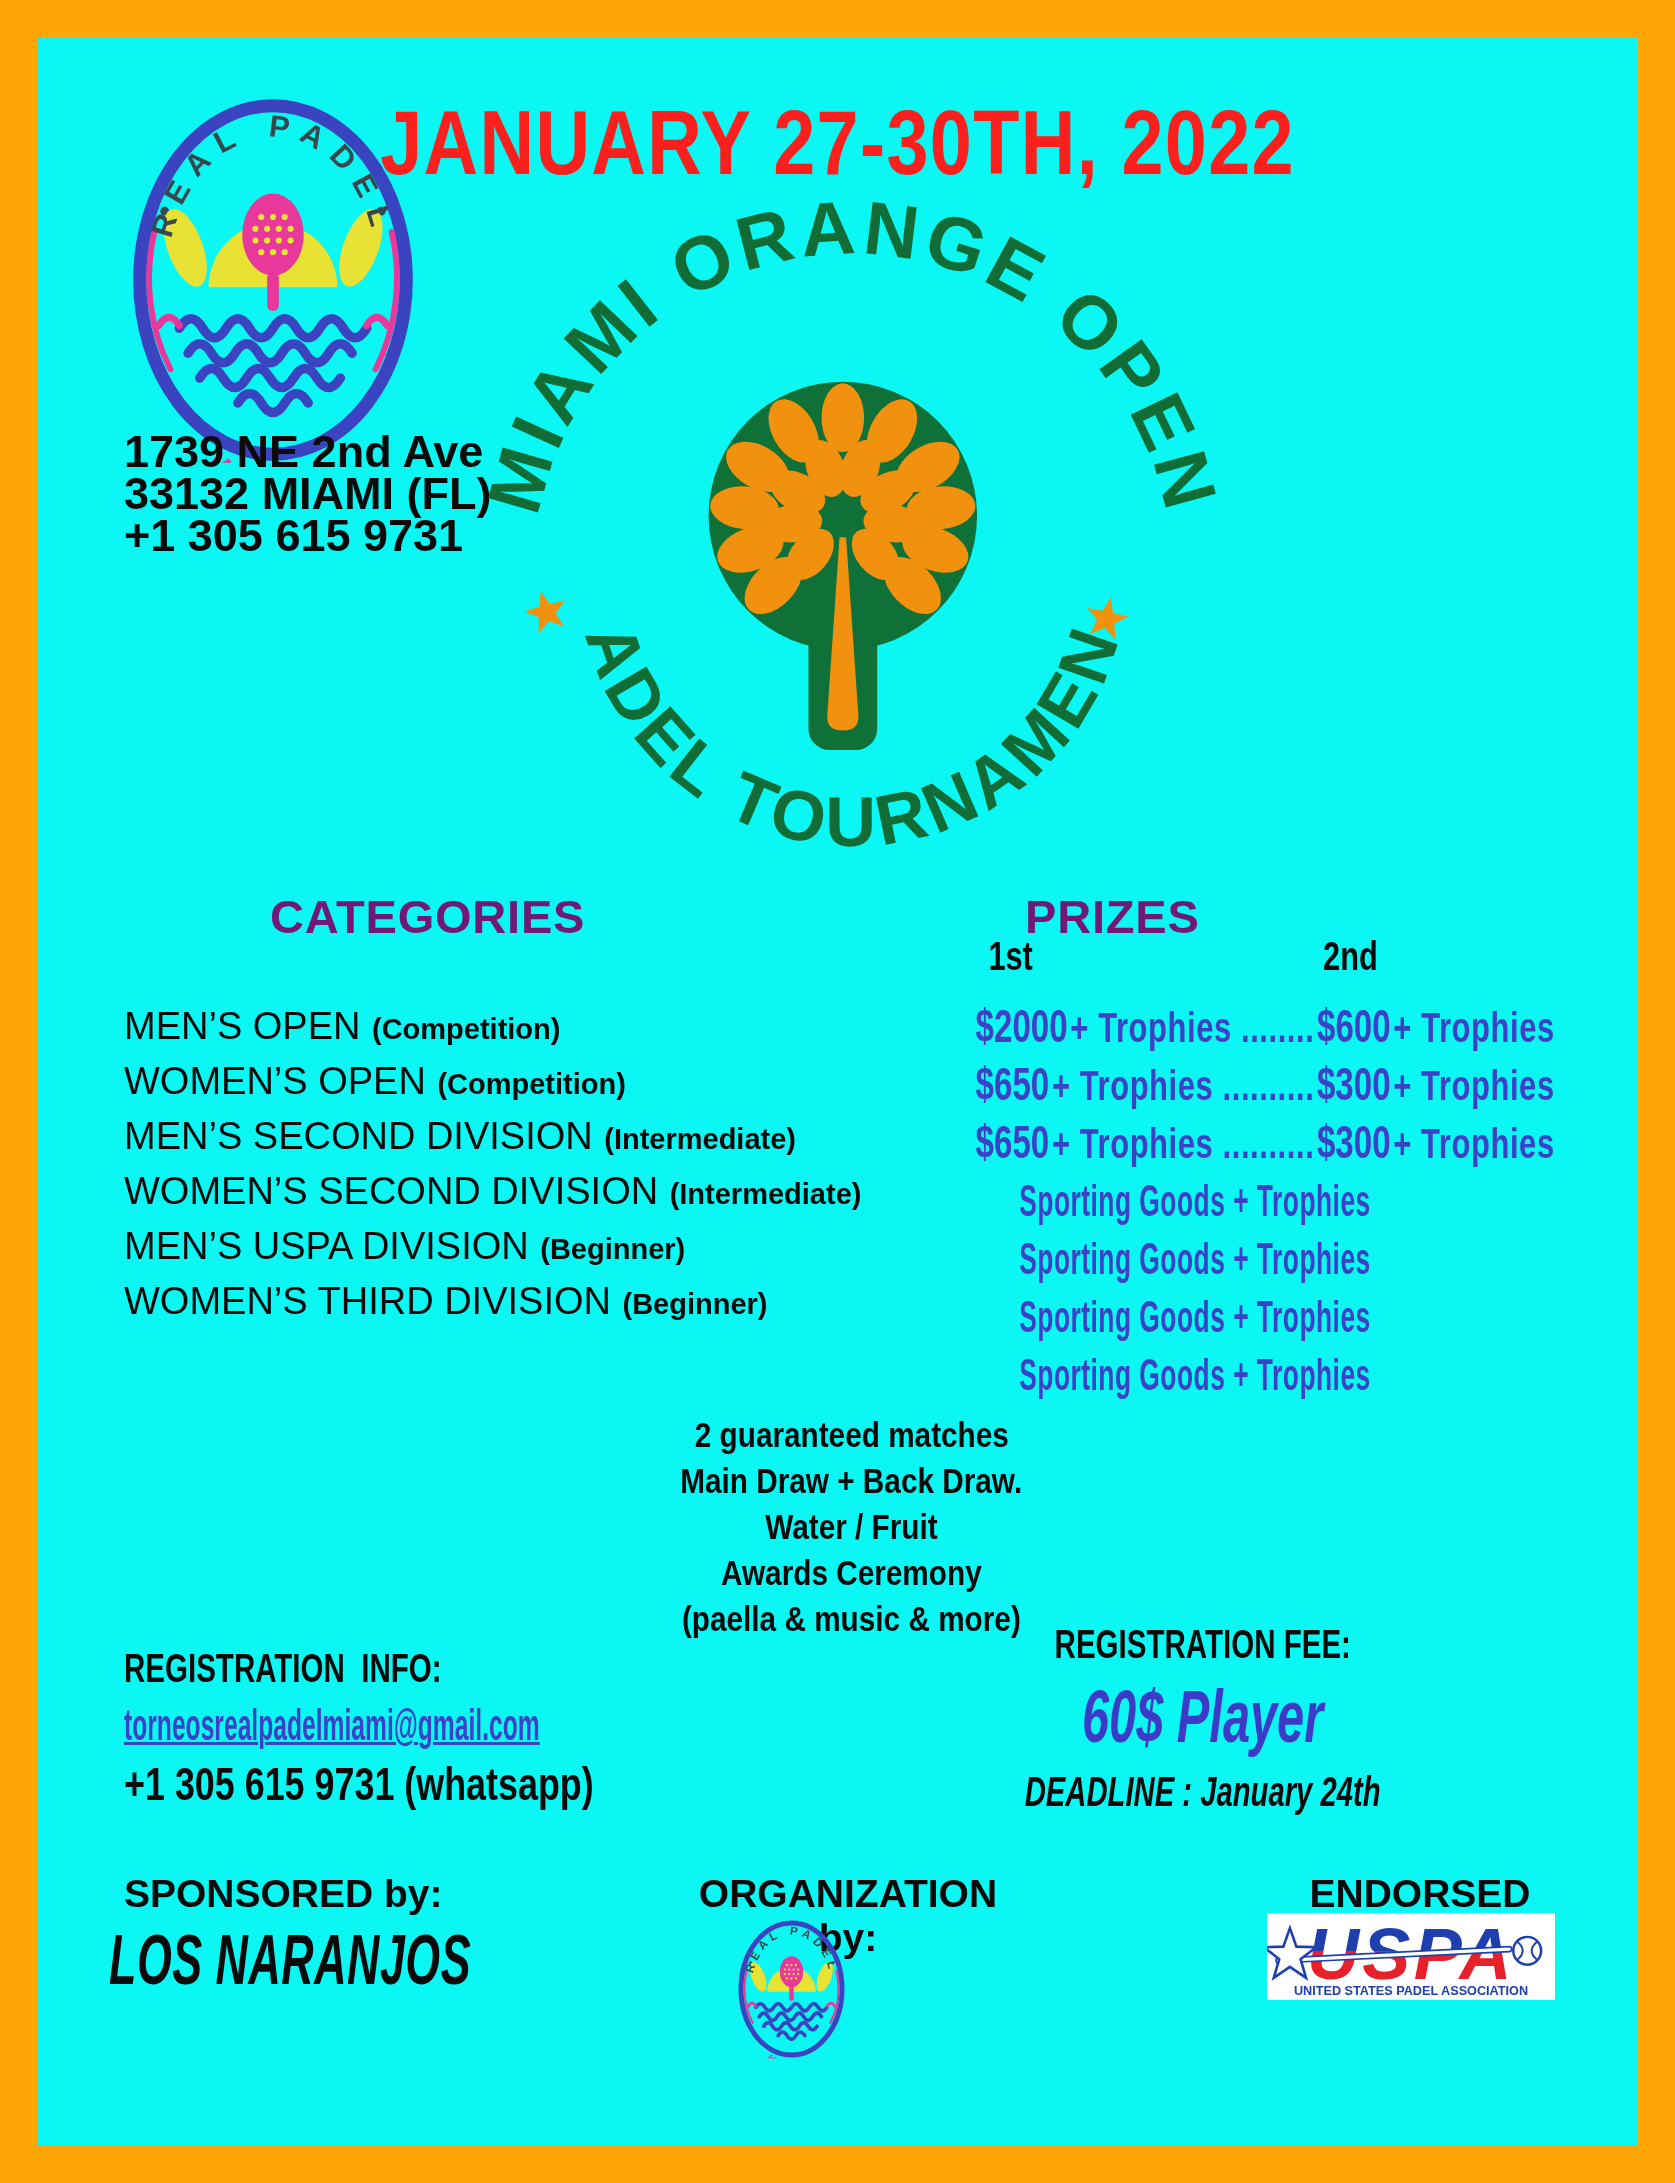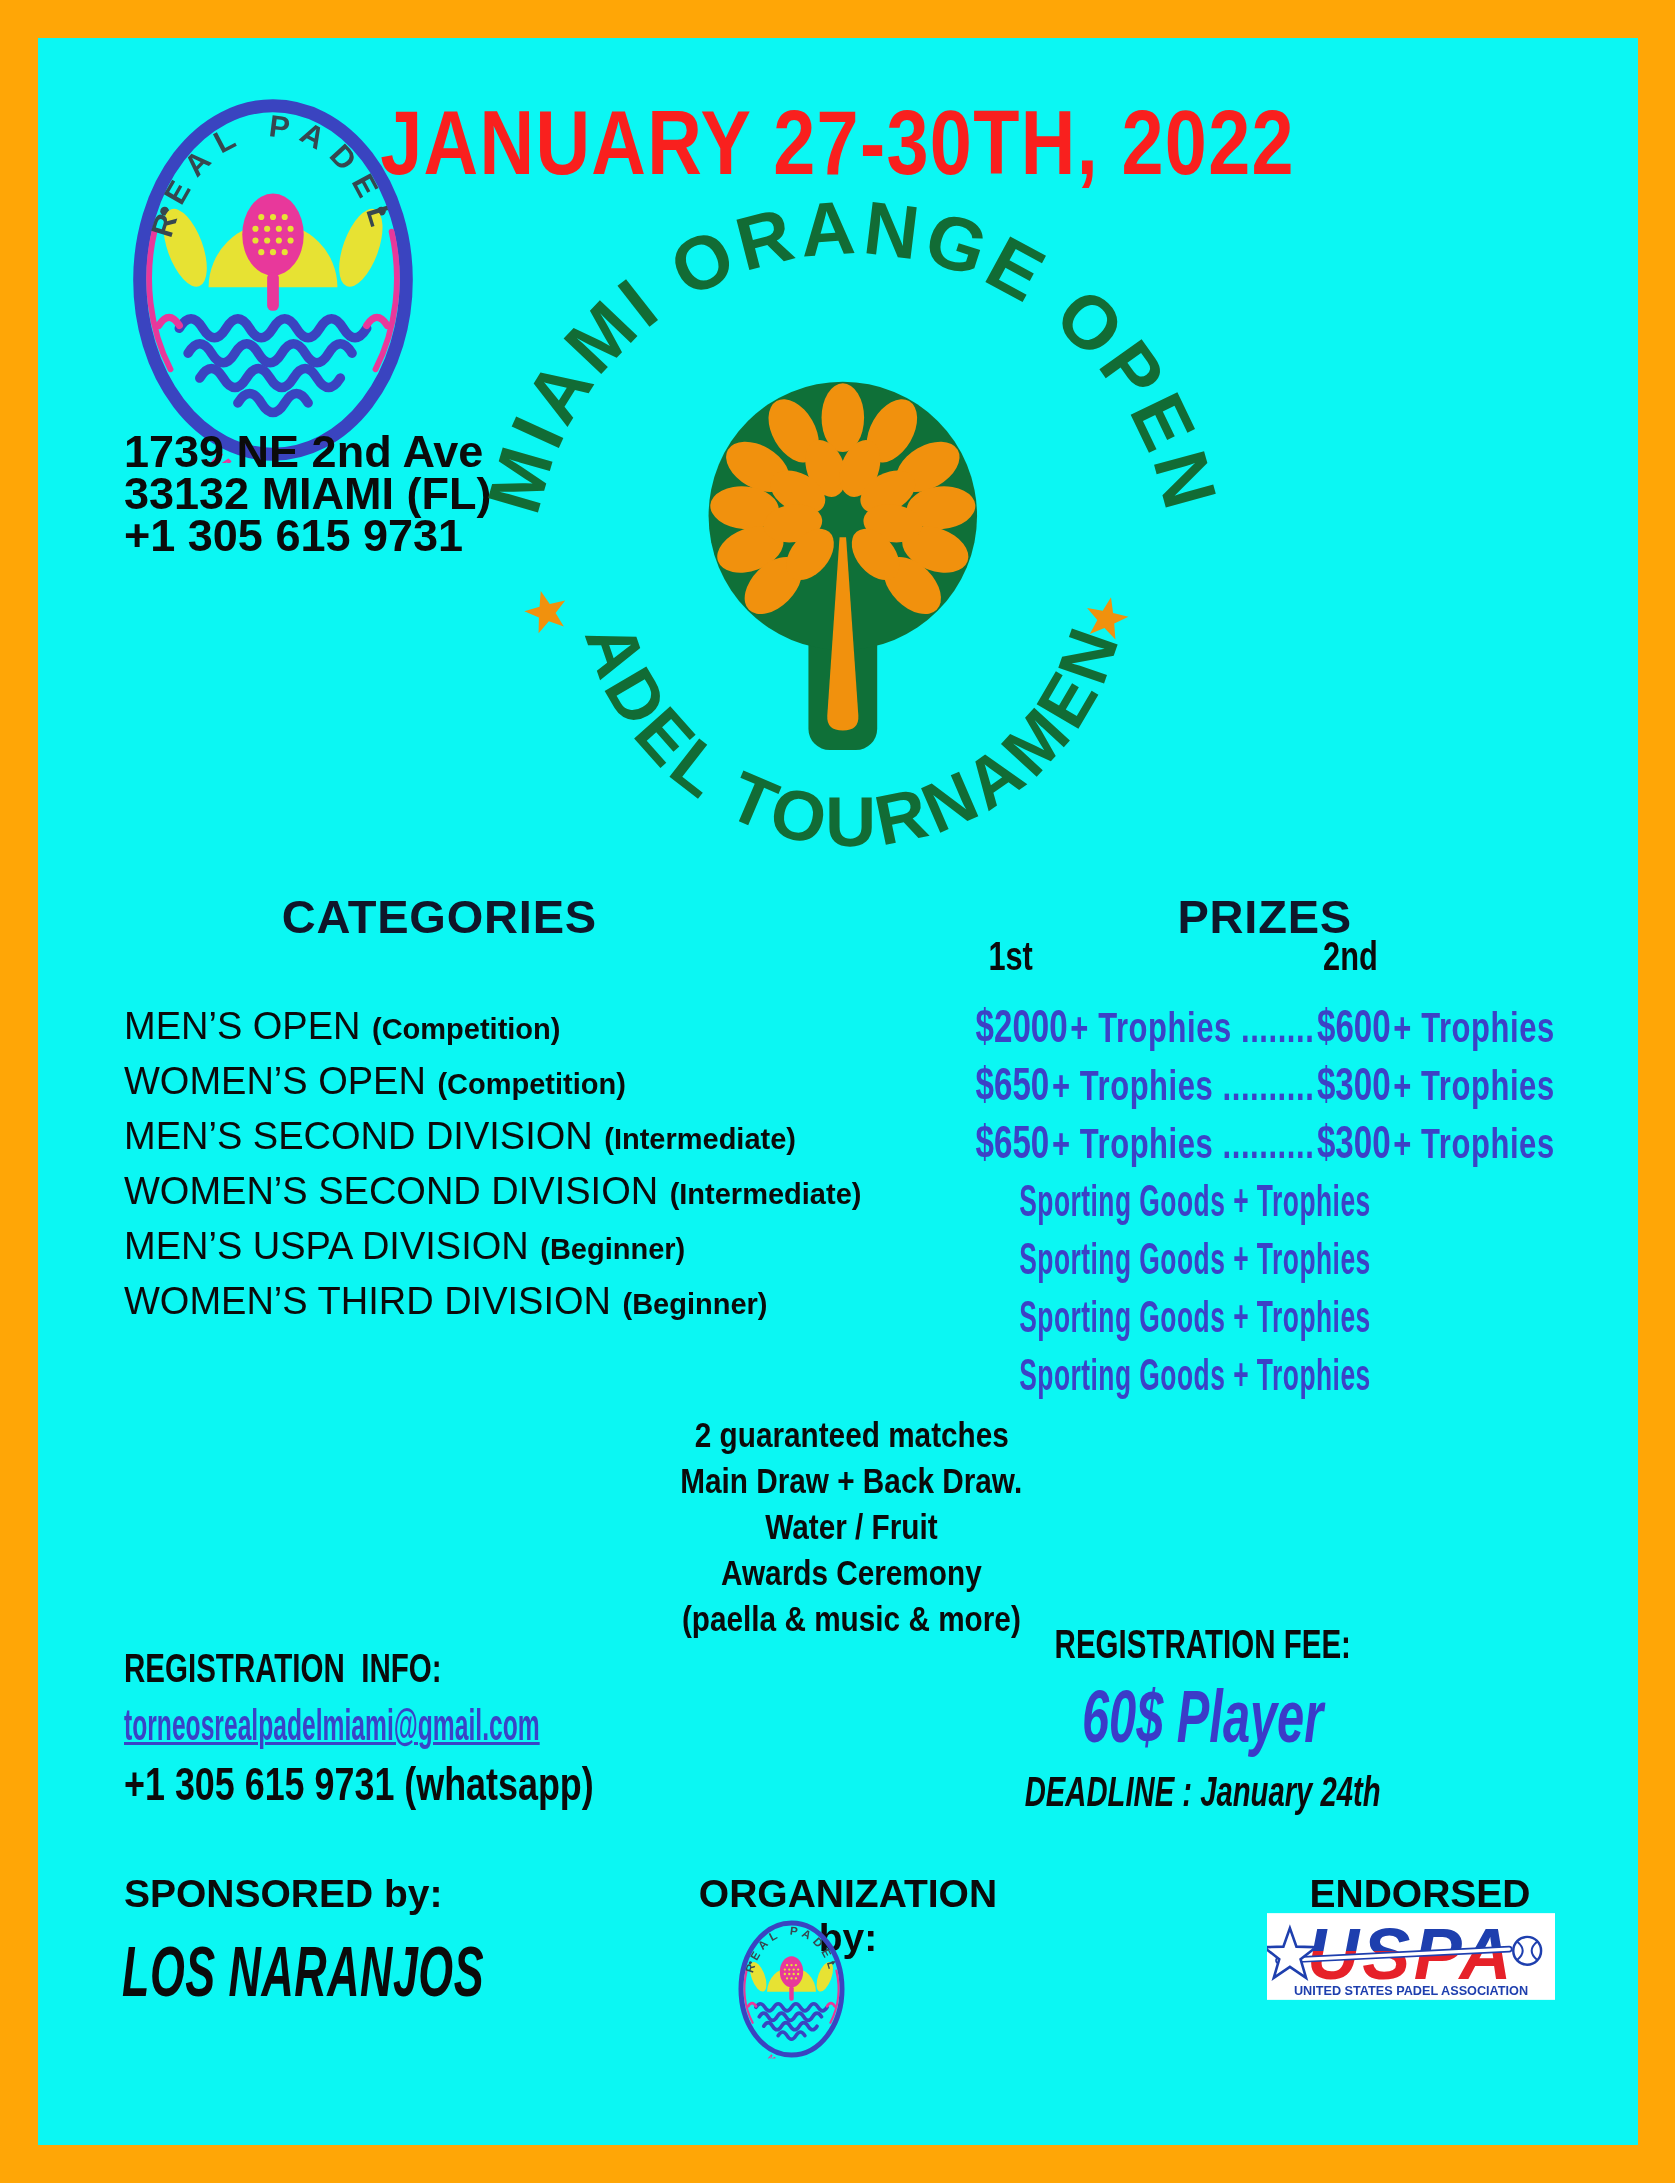--- a/index.html
+++ b/index.html
@@ -10,21 +10,21 @@
   
   .title-wrap{position:absolute;left:0;right:0;top:92px;display:flex;justify-content:center;}
   .title{font-size:90px;font-weight:800;color:#F9201E;letter-spacing:1.6px;white-space:nowrap;
          transform:scaleX(.84);}
   
   .club-logo-big{left:123px;top:97px;width:300px;height:366px;}
   .address{left:124px;top:431px;font-size:45px;font-weight:700;line-height:42px;}
   
   .hero{left:458px;top:164px;width:786px;height:753px;}
   
-  .sec-head{font-size:47px;font-weight:800;color:#0f172a;text-align:right;letter-spacing:0.8px;}
+  .sec-head{font-size:47px;font-weight:800;color:#701a75;text-align:left;letter-spacing:0.8px;}
   .cats-head{left:270px;top:889px;width:327px;}
   .prizes-head{left:1025px;top:889px;width:327px;}
   .colhead{top:933px;font-size:41px;font-weight:700;text-align:center;}
   .colhead span{display:inline-block;transform:scaleX(.75);}
   .col1st{left:941px;width:139px;}
   .col2nd{left:1277px;width:147px;}
   
   .cat-list{left:124px;top:1003px;}
   .cat-row{line-height:47px;white-space:nowrap;}
   .cat-name{font-size:38px;font-weight:400;margin-top:25px;}
@@ -54,21 +54,21 @@
   .fee-label{display:inline-block;transform:scaleX(.72);font-size:41px;font-weight:800;white-space:nowrap;}
   .fee-value{display:inline-block;transform:scaleX(.65);font-size:75px;font-weight:800;
              font-style:italic;color:#3B3BC8;white-space:nowrap;margin-top:4.9px;}
   .deadline{display:inline-block;transform:scaleX(.68);font-size:43px;font-weight:800;
             font-style:italic;white-space:nowrap;margin-top:8.2px;}
   
   .foot-label{top:1872px;font-size:39px;font-weight:600;}
   .sponsored{left:124px;}
   .organization{left:676px;width:344px;text-align:center;}
   .endorsed{left:1285px;width:270px;text-align:center;}
-  .sponsor-name{left:122px;top:1920px;margin-top:12px;}
+  .sponsor-name{left:109px;top:1920px;}
   .sponsor-name span{display:inline-block;transform:scaleX(.64);transform-origin:left center;
                      font-size:70px;font-weight:800;font-style:italic;white-space:nowrap;letter-spacing:0.8px;}
   .club-logo-small{left:736px;top:1913px;width:111px;height:152px;}
   .uspa{left:1267px;top:1913px;width:288px;height:87px;}
 </style>
 </head>
 <body>
 
 <svg width="0" height="0" style="position:absolute" aria-hidden="true">
   <defs>

